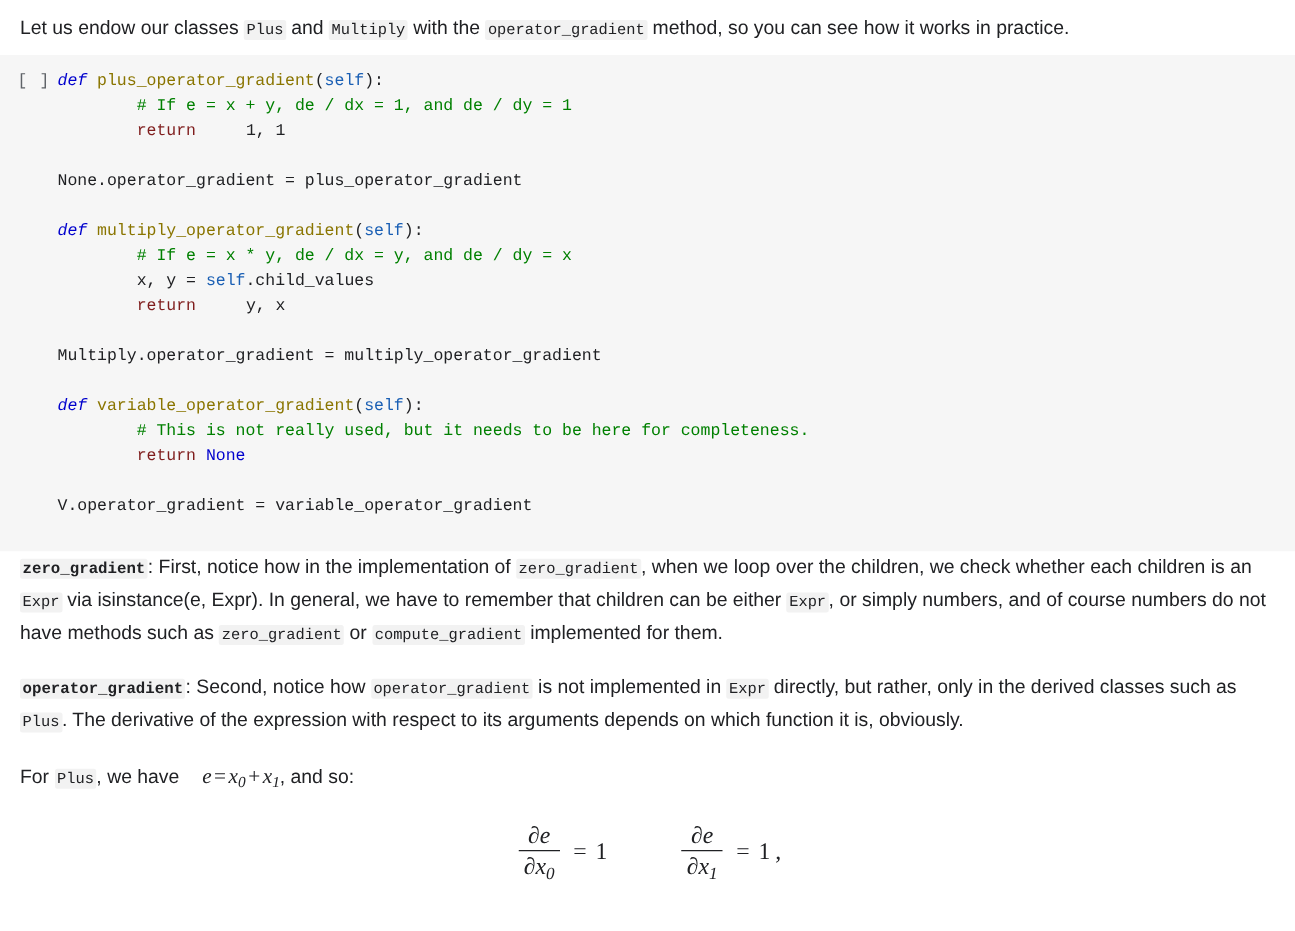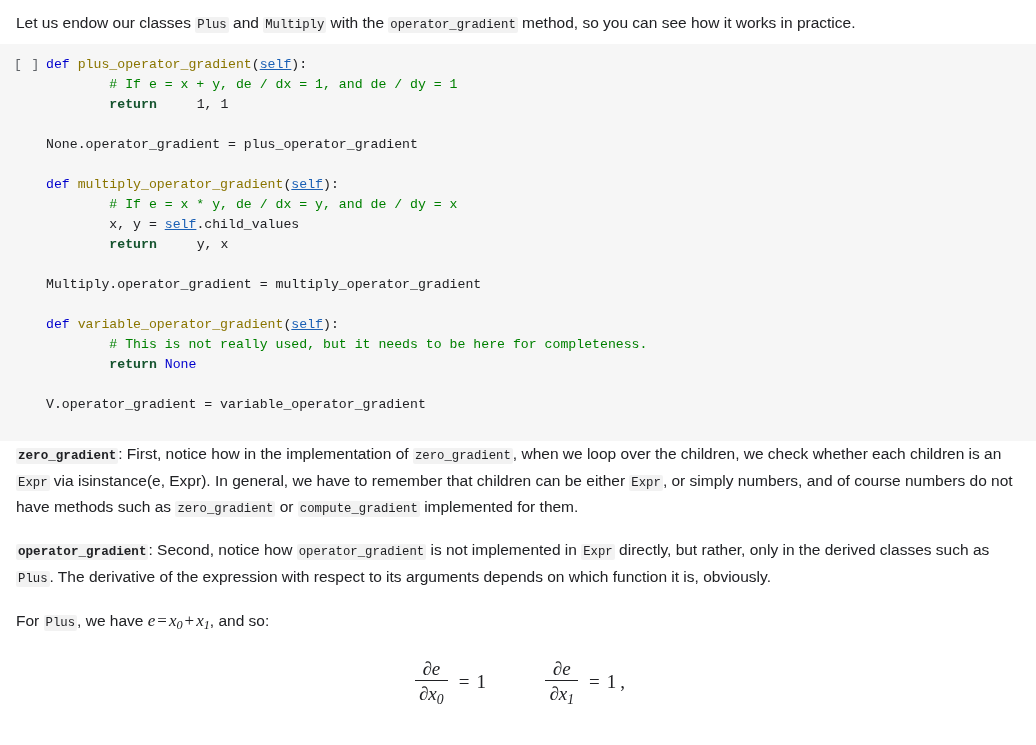--- a/index.html
+++ b/index.html
@@ -78,34 +78,35 @@
   }
   pre.code {
     margin: 0;
     font-family: "Liberation Mono", "DejaVu Sans Mono", monospace;
     font-size: 13.2px;
     line-height: 20px;
     color: #202124;
     white-space: pre;
     tab-size: 4;
   }
-  .tok-kw    { color: #0000cd; }
-  .tok-kw2   { color: #14532d; font-weight: bold; }
+  .tok-kw    { color: #0000cd; font-style: italic; }
+  .tok-kw2   { color: #7f1d1d; }
   .tok-fn    { color: #8a7500; }
   .tok-com   { color: #008000; font-family: Liberation Mono, monospace; }
-  .tok-self  { color: #1a5fb4; text-decoration: underline; }
+  .tok-self  { color: #1a5fb4; }
   .tok-cls   { color: #202124; }
   .tok-num   { color: #202124; margin-left: 32px; }
   .tok-op    { color: #202124; }
   .tok-const { color: #0000cd; }
 
   
   .math, .imath {
     font-family: "Liberation Serif", "DejaVu Serif", serif;
     color: #202124;
+    margin-left: 14px;
   }
   .imath {
     font-size: 17px;
     font-style: italic;
     white-space: nowrap;
   }
   .imath .op { font-style: normal; padding: 0 2px; }
   .mathblock {
     text-align: center;
     margin: 12px 0 10px 0;

